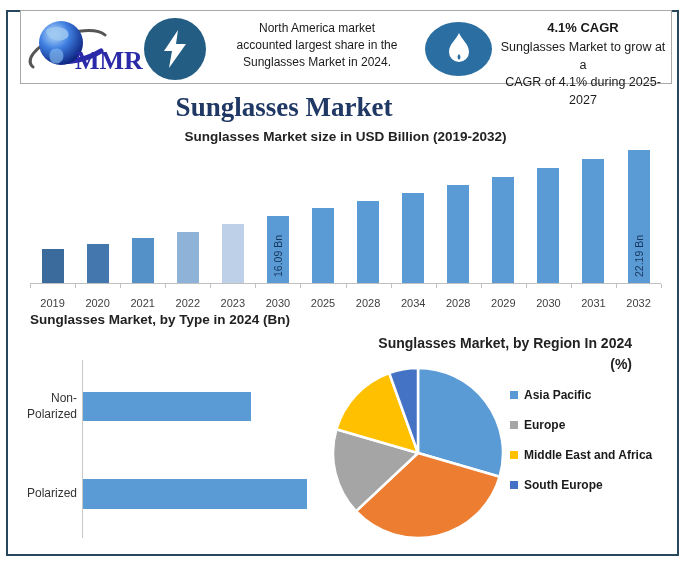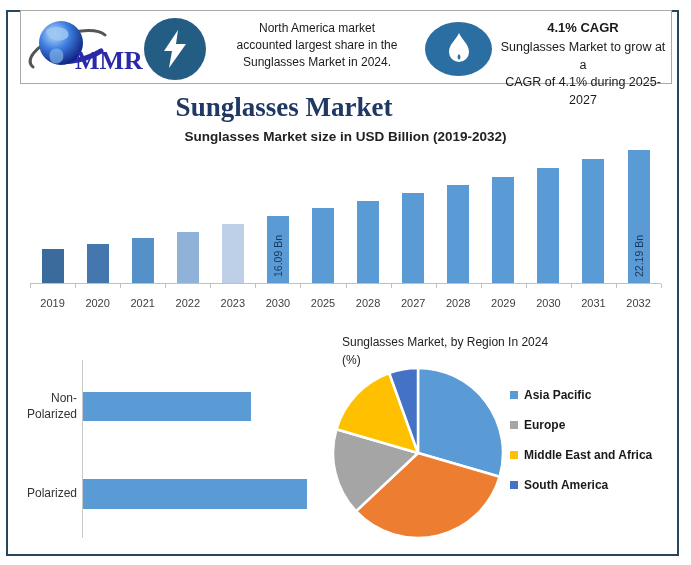--- a/index.html
+++ b/index.html
@@ -65,22 +65,22 @@
   .type-title{position:absolute;left:10px;top:2px;font-weight:bold;font-size:13.5px;color:#222;}
   .type-axis{position:absolute;left:62px;top:50px;width:1px;height:178px;background:#c9c9c9;}
   .hrow-label{
     position:absolute;left:0;width:57px;display:flex;align-items:center;justify-content:flex-end;
     text-align:right;font-size:12px;color:#333;line-height:1.3;
   }
   .hbar{position:absolute;left:63px;background:#5b9bd5;}
   
   .region-chart{position:absolute;left:330px;top:328px;width:349px;height:227px;z-index:2;}
   .region-title{
-    position:absolute;left:12px;top:5px;width:290px;text-align:left;
-    font-weight:normal;font-size:12px;color:#222;line-height:1.5;
+    position:absolute;left:12px;top:5px;width:290px;text-align:right;
+    font-weight:bold;font-size:14px;color:#222;line-height:1.5;
   }
   .pie-svg{position:absolute;left:0px;top:37px;width:176px;height:176px;}
   .legend{
     position:absolute;left:180px;top:60px;display:flex;flex-direction:column;gap:16px;font-weight:bold;
   }
   .legend-item{display:flex;align-items:center;font-size:12px;color:#1a1a1a;}
   .legend-swatch{width:8px;height:8px;margin-right:6px;flex:0 0 auto;}
   .mmr-text{font-family:"Liberation Serif", serif;font-weight:bold;}
 </style>
 </head>
@@ -189,29 +189,30 @@
     </div>
   <div class="annual-xlabels" id="annual-xlabels">
       <div class="year">2019</div>
       <div class="year">2020</div>
       <div class="year">2021</div>
       <div class="year">2022</div>
       <div class="year">2023</div>
       <div class="year">2030</div>
       <div class="year">2025</div>
       <div class="year">2028</div>
-      <div class="year">2027</div>
+      <div class="year">2034</div>
       <div class="year">2028</div>
       <div class="year">2029</div>
       <div class="year">2030</div>
       <div class="year">2031</div>
       <div class="year">2032</div>
     </div>
 
   <div class="type-chart">
+    <div class="type-title">Sunglasses Market, by Type in 2024 (Bn)</div>
     <div class="type-axis"></div>
     <div id="type-rows">
         <div class="hrow-label" style="top: 76.5px; height: 40px;">Non-Polarized</div>
         <div class="hbar" style="top: 82px; height: 29px; width: 168px; background: rgb(91, 155, 213);"></div>
         <div class="hrow-label" style="top: 164px; height: 40px;">Polarized</div>
         <div class="hbar" style="top: 169px; height: 30px; width: 224px; background: rgb(91, 155, 213);"></div>
       </div>
   </div>
 
   <div class="region-chart">
@@ -234,18 +235,18 @@
       <div class="legend-item">
         <span class="legend-swatch" style="background: rgb(165, 165, 165);"></span>
         <span>Europe</span>
       </div>
       <div class="legend-item">
         <span class="legend-swatch" style="background: rgb(255, 192, 0);"></span>
         <span>Middle East and Africa</span>
       </div>
       <div class="legend-item">
         <span class="legend-swatch" style="background: rgb(68, 114, 196);"></span>
-        <span>South America</span>
+        <span>South Europe</span>
       </div>
     </div>
   </div>
 
 </div>
 
 </body></html>

